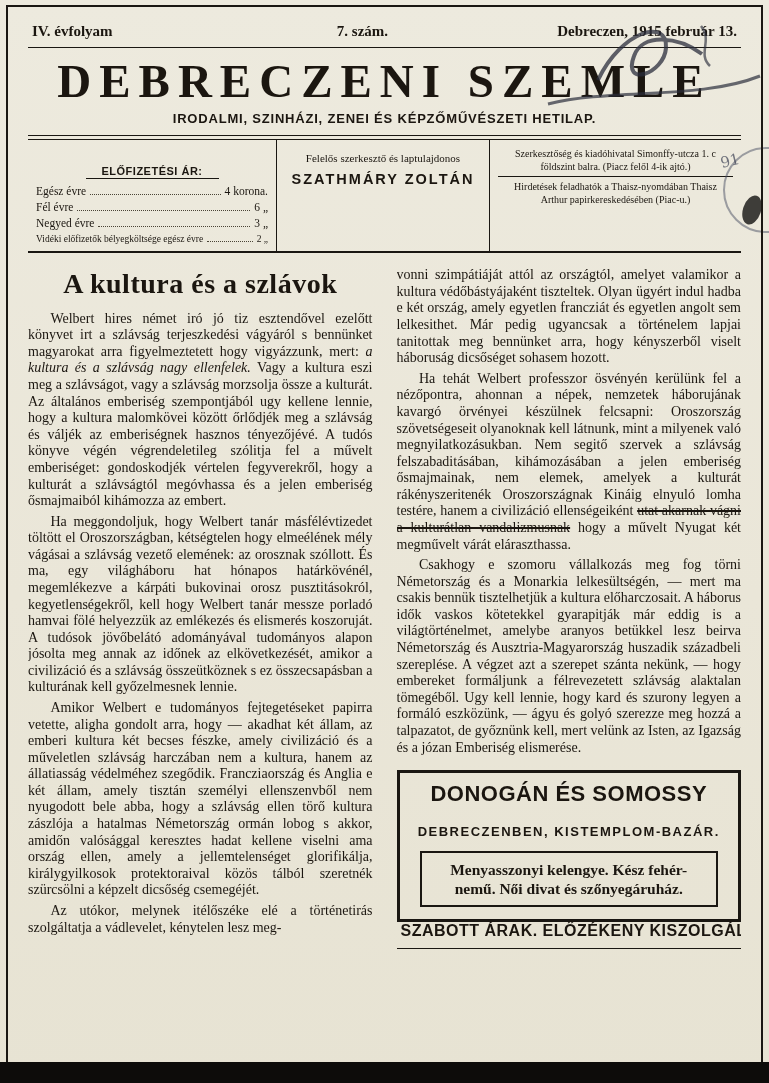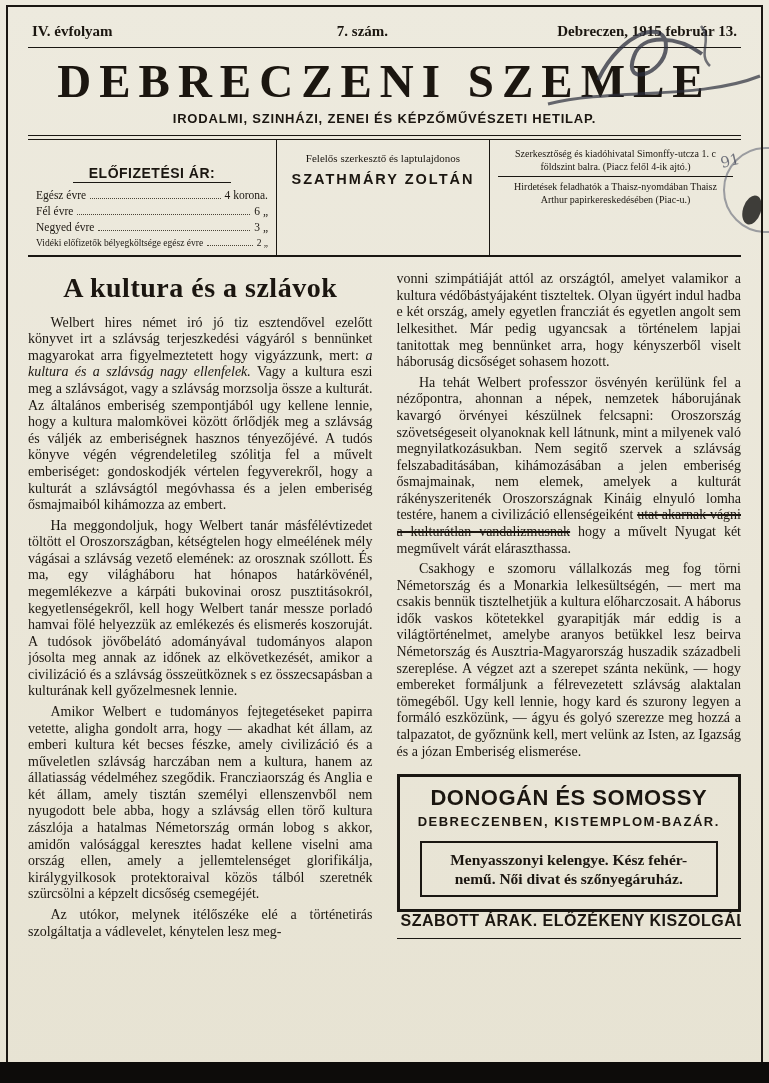--- a/index.html
+++ b/index.html
@@ -37,21 +37,21 @@
   .infobox {
     margin-top:3px; display:flex; border-top:1px solid #1a1712; border-bottom:2px solid #1a1712;
   }
   .cell { padding:5px 8px; }
   .cell.sub { width:232px; border-right:1px solid #1a1712; }
   .cell.ed  { width:196px; border-right:1px solid #1a1712; text-align:center; padding-top:12px; }
   .cell.of  { flex:1; padding:4px 8px; }
   .sub-title-wrap { text-align:center; margin-bottom:4px; }
   .sub-title {
     display:inline-block; font-family:"Liberation Sans", sans-serif; font-weight:bold;
-    font-size:14px; border-bottom:1px solid #1a1712; padding:0 16px 1px 16px; letter-spacing:.5px;margin-top:20px;
+    font-size:11px; border-bottom:1px solid #1a1712; padding:0 16px 1px 16px; letter-spacing:.5px;margin-top:20px;
   }
   .srow { display:flex; align-items:baseline; font-size:11.5px; line-height:1.4; }
   .srow .leader { flex:1; border-bottom:1.5px dotted #4a4436; margin:0 4px 2px 4px; min-width:6px; }
   .srow .val { white-space:nowrap; }
   .srow.small { font-size:9.5px; margin-top:2px; }
   .ed-role { font-size:11px; }
   .ed-name {
     margin-top:7px; font-family:"Liberation Sans", sans-serif; font-weight:bold;
     font-size:14.5px; letter-spacing:2px; white-space:nowrap;
   }
@@ -71,21 +71,21 @@
   .struck { text-decoration:line-through; text-decoration-thickness:1.5px; }
 
   
   .ad-box { border:3px solid #1a1712; margin-top:14px; padding:8px 6px 12px 6px; text-align:center; }
   .ad-title {
     font-family:"Liberation Sans", sans-serif; font-weight:bold; font-size:22px;
     letter-spacing:.5px; white-space:nowrap;
   }
   .ad-sub {
     font-family:"Liberation Sans", sans-serif; font-weight:bold; font-size:13px;
-    letter-spacing:1.5px; margin-top:3px; white-space:nowrap;
+    letter-spacing:1.5px; margin-top:17px; white-space:nowrap;
   }
   .ad-inner {
     border:2px solid #1a1712; margin:11px 14px 0 14px; padding:7px 4px;
     font-size:15.5px; font-weight:bold; line-height:1.25; text-align:center;
   }
   .ad-footer {
     padding:0 4px 7px 4px; text-align:center; border-bottom:1.5px solid #1a1712;
     font-family:"Liberation Sans", sans-serif; font-weight:bold; font-size:16px; letter-spacing:.5px;
     white-space:nowrap;
   }

